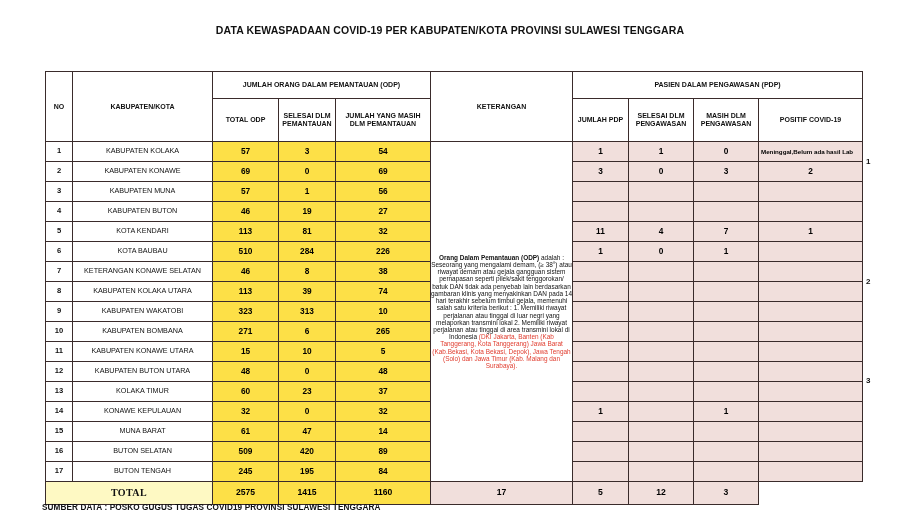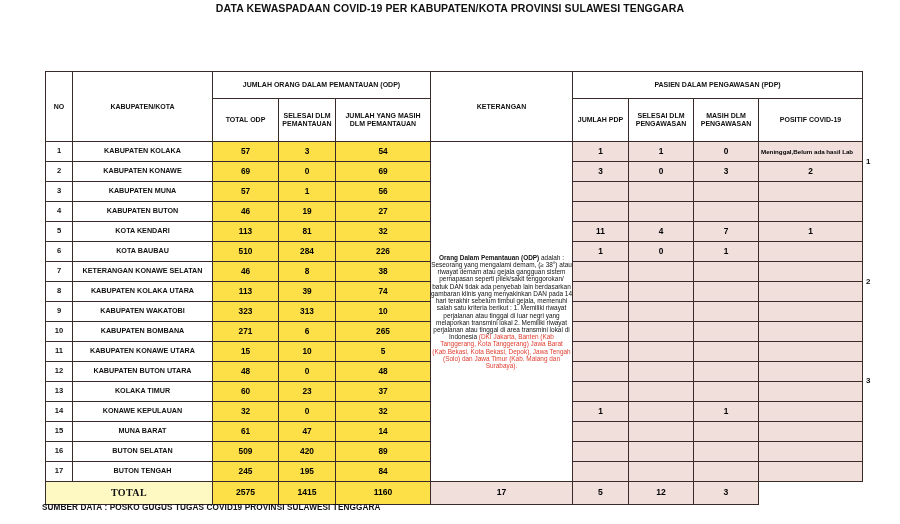--- a/index.html
+++ b/index.html
@@ -12,20 +12,21 @@
     height: 524px;
     font-family: "Liberation Sans", sans-serif;
     color: #111111;
     overflow: hidden;
     position: relative;
   }
 
   
   .title-block {
     text-align: center;
+    padding-top: 22px;
   }
   .title-line {
     font-size: 10.5px;
     font-weight: bold;
     letter-spacing: 0.1px;
     line-height: 16px;
     color: #111111;
   }
   .title-line.second {
     margin-top: 1px;
@@ -75,21 +76,21 @@
 
   
   tbody tr { height: 20px; }
   td.no {
     font-weight: bold;
     font-size: 7.6px;
     background: #ffffff;
     text-align: center;
   }
   td.kab {
-    font-weight: bold;
+    font-weight: normal;
     font-size: 7.2px;
     text-align: left;
     padding-left: 4px;
     background: #ffffff;
     white-space: nowrap;
   }
   td.odp {
     background: #fde047;
     color: #000000;
     font-weight: bold;

